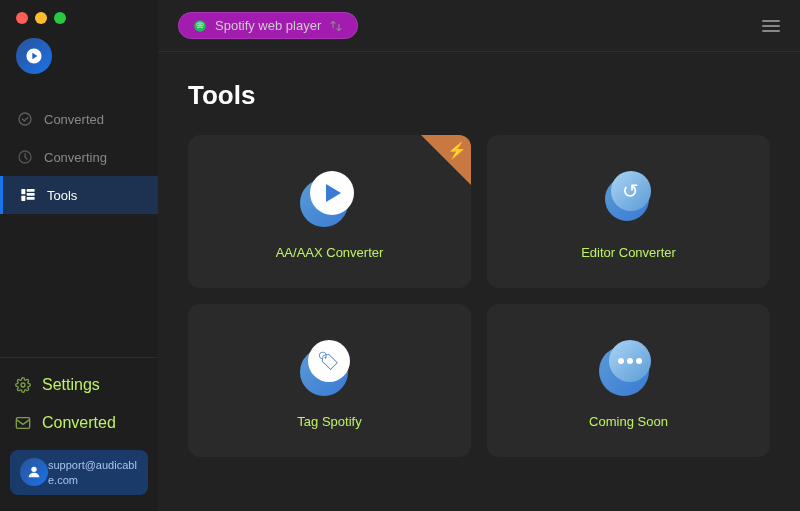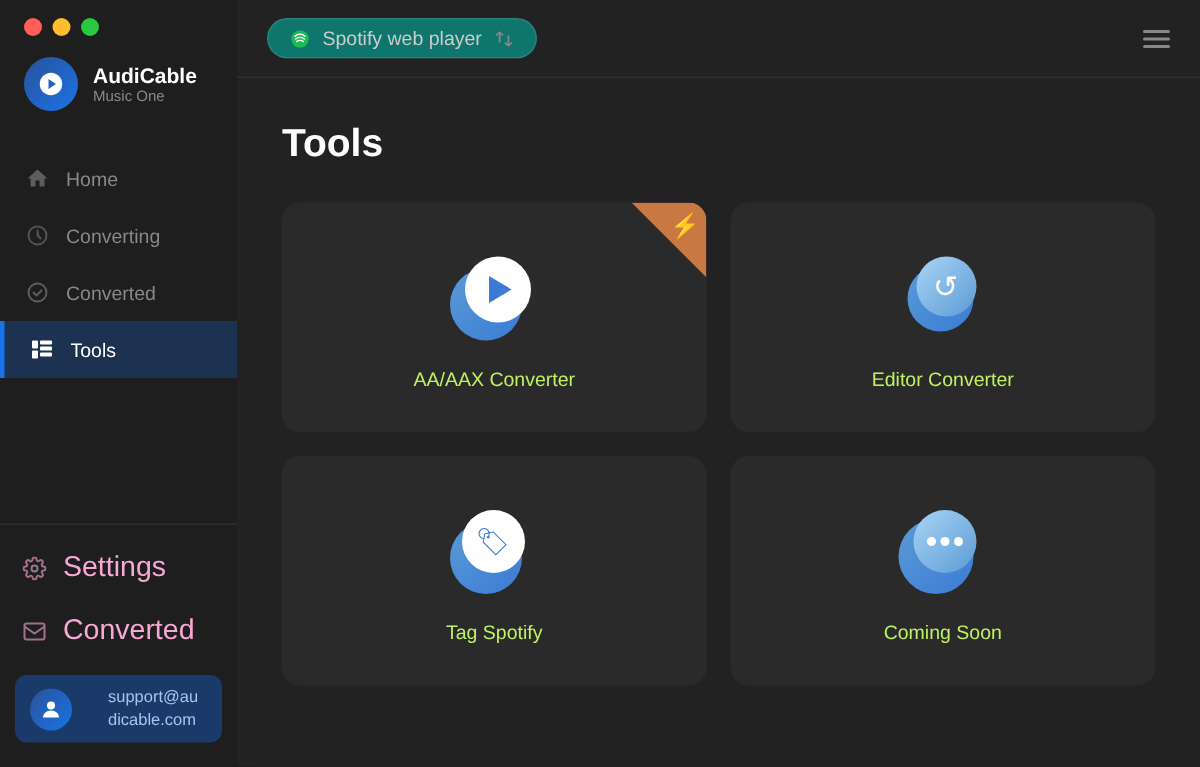--- a/index.html
+++ b/index.html
@@ -99,33 +99,33 @@
       justify-content: center;
       flex-shrink: 0;
     }
 
     .sidebar-bottom {
       padding: 8px 0 12px;
       border-top: 1px solid rgba(255,255,255,0.07);
     }
 
     .sidebar-bottom .nav-item {
-      font-size: 19px;
-      color: #f9a8d4;
+      font-size: 16px;
+      color: #bef264;
       padding-left: 14px;
     }
 
     .user-profile {
       margin: 8px 10px 4px;
       background: #1a3a6a;
       border-radius: 8px;
       padding: 8px 10px;
       display: flex;
-      align-items: flex-end;
-      gap: 24px;
+      align-items: flex-start;
+      gap: 0;
       cursor: pointer;
     }
 
     .user-avatar {
       width: 28px;
       height: 28px;
       border-radius: 50%;
       background: linear-gradient(135deg, #2a5298, #1a73e8);
       display: flex;
       align-items: center;
@@ -155,21 +155,21 @@
       justify-content: space-between;
       padding: 12px 20px;
       border-bottom: 1px solid rgba(255,255,255,0.06);
       min-height: 50px;
     }
 
     .topbar-source {
       display: flex;
       align-items: center;
       gap: 8px;
-      background: #0f766e;
+      background: #a21caf;
       border: 1px solid rgba(255,255,255,0.1);
       border-radius: 20px;
       padding: 5px 14px;
       font-size: 13px;
       color: #ccc;
       cursor: pointer;
     }
 
     .topbar-menu {
       cursor: pointer;
@@ -427,55 +427,43 @@
   <div class="tl tl-green"></div>
 </div>
 
 <div class="sidebar">
   <div class="sidebar-header" style="margin-top:20px;">
     <div class="sidebar-logo">
       <svg viewBox="0 0 24 24" fill="white">
         <path d="M12 3 C7 3 3 7 3 12 C3 17 7 21 12 21 C17 21 21 17 21 12 C21 7 17 3 12 3 Z M10 8 L16 12 L10 16 Z" fill="white"></path>
       </svg>
     </div>
-    <div class="sidebar-brand-text">
-      <span class="sidebar-brand-name">AudiCable</span>
-      <span class="sidebar-brand-sub">Music One</span>
-    </div>
   </div>
 
   <div class="sidebar-nav">
+
 
     <div class="nav-item">
       <div class="nav-icon">
-        <svg width="16" height="16" viewBox="0 0 24 24" fill="currentColor" opacity="0.6">
-          <path d="M10 20v-6h4v6h5v-8h3L12 3 2 12h3v8z"></path>
+        <svg width="16" height="16" viewBox="0 0 24 24" fill="none" opacity="0.6">
+          <circle cx="12" cy="12" r="9" stroke="currentColor" stroke-width="2"></circle>
+          <path d="M8 12l3 3 5-5" stroke="currentColor" stroke-width="2" stroke-linecap="round" stroke-linejoin="round"></path>
         </svg>
       </div>
-      <span>Home</span>
+      <span>Converted</span>
     </div>
 
     <div class="nav-item">
       <div class="nav-icon">
         <svg width="16" height="16" viewBox="0 0 24 24" fill="currentColor" opacity="0.5">
           <circle cx="12" cy="12" r="9" fill="none" stroke="currentColor" stroke-width="2"></circle>
           <path d="M12 7v5l3 3" stroke="currentColor" stroke-width="2" stroke-linecap="round"></path>
         </svg>
       </div>
       <span>Converting</span>
-    </div>
-
-    <div class="nav-item">
-      <div class="nav-icon">
-        <svg width="16" height="16" viewBox="0 0 24 24" fill="none" opacity="0.6">
-          <circle cx="12" cy="12" r="9" stroke="currentColor" stroke-width="2"></circle>
-          <path d="M8 12l3 3 5-5" stroke="currentColor" stroke-width="2" stroke-linecap="round" stroke-linejoin="round"></path>
-        </svg>
-      </div>
-      <span>Converted</span>
     </div>
 
     <div class="nav-item active">
       <div class="nav-icon">
         <svg width="16" height="16" viewBox="0 0 24 24" fill="currentColor">
           <rect x="2" y="3" width="6" height="8" rx="1"></rect>
           <rect x="10" y="3" width="12" height="4" rx="1"></rect>
           <rect x="10" y="9" width="12" height="4" rx="1"></rect>
           <rect x="2" y="13" width="6" height="8" rx="1"></rect>
           <rect x="10" y="15" width="12" height="4" rx="1"></rect>

